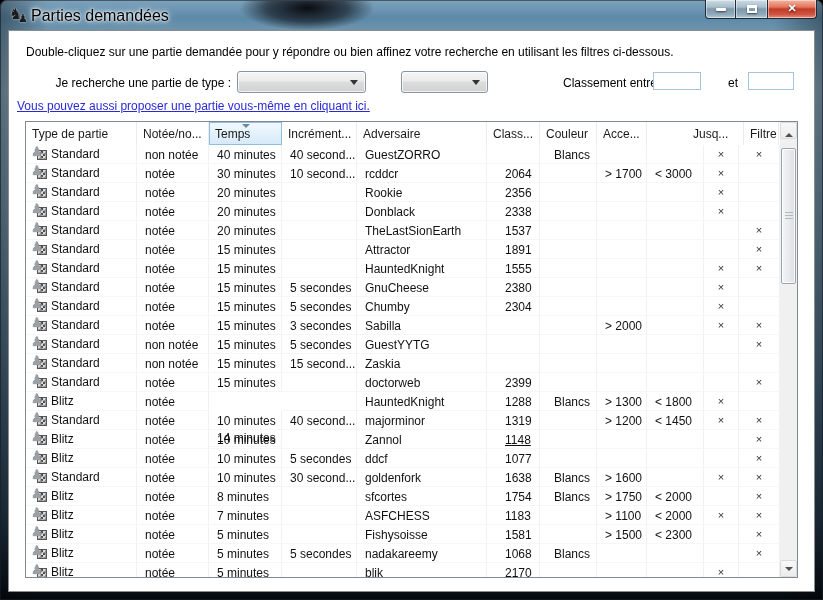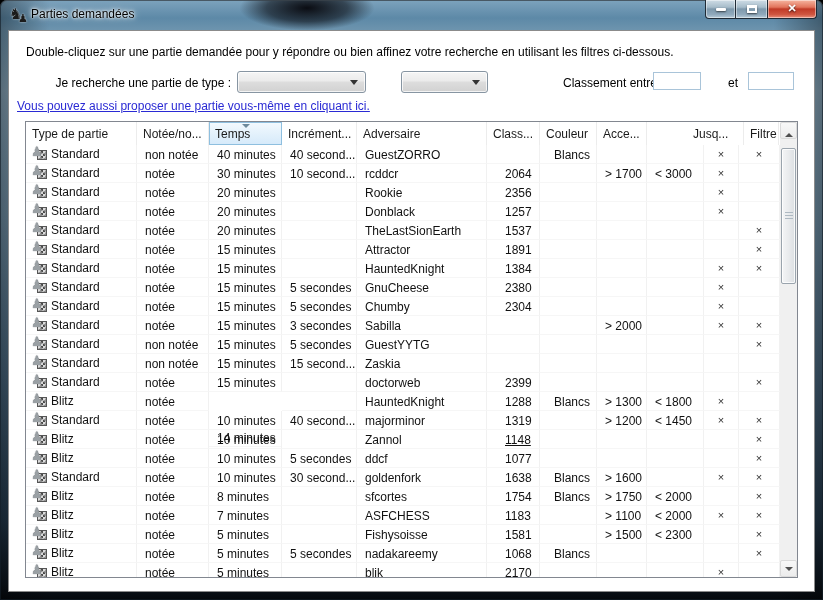--- a/index.html
+++ b/index.html
@@ -9,21 +9,21 @@
       radial-gradient(90px 30px ellipse at 307px 8px, rgba(5,5,10,0.95) 0%, rgba(10,12,18,0.6) 45%, rgba(0,0,0,0) 75%),
       linear-gradient(90deg, rgba(0,0,0,0.35) 0%, rgba(0,0,0,0) 6%, rgba(0,0,0,0) 94%, rgba(0,0,0,0.35) 100%),
       linear-gradient(180deg,#7da3bd 0px,#5d89a7 18px,#6d94ae 30px,#86a4b8 90px,#6d8da3 220px,#46637a 380px,#23384a 520px,#0c141c 585px,#05080c 600px);
     box-shadow: inset 0 0 0 1px rgba(20,30,40,0.65), inset 0 1px 0 rgba(255,255,255,0.35);
   }
 
   
   .titlebar{position:absolute;top:0;left:0;right:0;height:30px;}
   .title-icon{position:absolute;left:9px;top:5px;width:18px;height:18px;font-size:15px;line-height:18px;color:#1b1b1b;text-shadow:0 0 2px rgba(255,255,255,0.8);}
   .title-icon .small-piece{position:absolute;left:9px;top:4px;font-size:11px;}
-  .title-text{position:absolute;left:31px;top:7px;font-size:12px;color:#000;white-space:nowrap;
+  .title-text{position:absolute;left:31px;top:7px;font-size:16px;color:#000;white-space:nowrap;
     text-shadow:0 0 4px rgba(255,255,255,0.95),0 0 9px rgba(255,255,255,0.8),0 0 2px rgba(255,255,255,1);}
   .caption-buttons{position:absolute;top:0;right:6px;display:flex;}
   .cap-btn{height:19px;box-sizing:border-box;border:1px solid #1f2b36;border-top:none;position:relative;
     box-shadow:inset 0 0 0 1px rgba(255,255,255,0.45);}
   .cap-btn.min{width:31px;border-radius:0 0 0 4px;background:linear-gradient(180deg,#cfdde6 0%,#a7bcca 40%,#7e99ac 50%,#90a9bc 80%,#b7cbd8 100%);}
   .cap-btn.max{width:32px;border-left:none;background:linear-gradient(180deg,#cfdde6 0%,#a7bcca 40%,#7e99ac 50%,#90a9bc 80%,#b7cbd8 100%);}
   .cap-btn.close{width:49px;border-left:none;border-radius:0 0 4px 0;background:linear-gradient(180deg,#f6b5a0 0%,#e2745c 40%,#c03a27 50%,#cf5540 80%,#e8907b 100%);}
   .glyph-minimize{position:absolute;left:50%;top:50%;width:10px;height:3px;margin:-1px 0 0 -5px;background:#fff;border-radius:1px;box-shadow:0 1px 2px rgba(0,0,0,0.6);}
   .glyph-maximize{position:absolute;left:50%;top:50%;width:10px;height:8px;margin:-4px 0 0 -5px;border:2px solid #fff;border-top-width:3px;box-sizing:border-box;box-shadow:0 1px 2px rgba(0,0,0,0.6);}
   .glyph-close{position:absolute;left:0;right:0;top:2px;text-align:center;font-size:11px;font-weight:bold;color:#fff;text-shadow:0 1px 2px rgba(0,0,0,0.7);}
@@ -199,21 +199,21 @@
               <span class="game-icon">
                 <span class="checker"></span>
                 <span class="pawn">♟</span>
               </span>
               <span>Standard</span>
             </div>
             <div class="tcell col-rated" style="width: 72px;">notée</div>
             <div class="tcell col-time" style="width: 73px;">20 minutes</div>
             <div class="tcell col-increment" style="width: 75px;"></div>
             <div class="tcell col-adversary" style="width: 130px;">Donblack</div>
-            <div class="tcell col-rating" style="width: 53px;">1257</div>
+            <div class="tcell col-rating" style="width: 53px;">2338</div>
             <div class="tcell col-color" style="width: 57px;"></div>
             <div class="tcell col-above" style="width: 50px;"></div>
             <div class="tcell col-below" style="width: 57px;"></div>
             <div class="tcell col-filter" style="width: 35px;">×</div>
             <div class="tcell col-auto" style="width: 41px;"></div>
           </div>
           <div class="trow">
             <div class="tcell col-type" style="width: 111px;">
               <span class="game-icon">
                 <span class="checker"></span>
@@ -256,21 +256,21 @@
               <span class="game-icon">
                 <span class="checker"></span>
                 <span class="pawn">♟</span>
               </span>
               <span>Standard</span>
             </div>
             <div class="tcell col-rated" style="width: 72px;">notée</div>
             <div class="tcell col-time" style="width: 73px;">15 minutes</div>
             <div class="tcell col-increment" style="width: 75px;"></div>
             <div class="tcell col-adversary" style="width: 130px;">HauntedKnight</div>
-            <div class="tcell col-rating" style="width: 53px;">1384</div>
+            <div class="tcell col-rating" style="width: 53px;">1555</div>
             <div class="tcell col-color" style="width: 57px;"></div>
             <div class="tcell col-above" style="width: 50px;"></div>
             <div class="tcell col-below" style="width: 57px;"></div>
             <div class="tcell col-filter" style="width: 35px;">×</div>
             <div class="tcell col-auto" style="width: 41px;">×</div>
           </div>
           <div class="trow">
             <div class="tcell col-type" style="width: 111px;">
               <span class="game-icon">
                 <span class="checker"></span>

